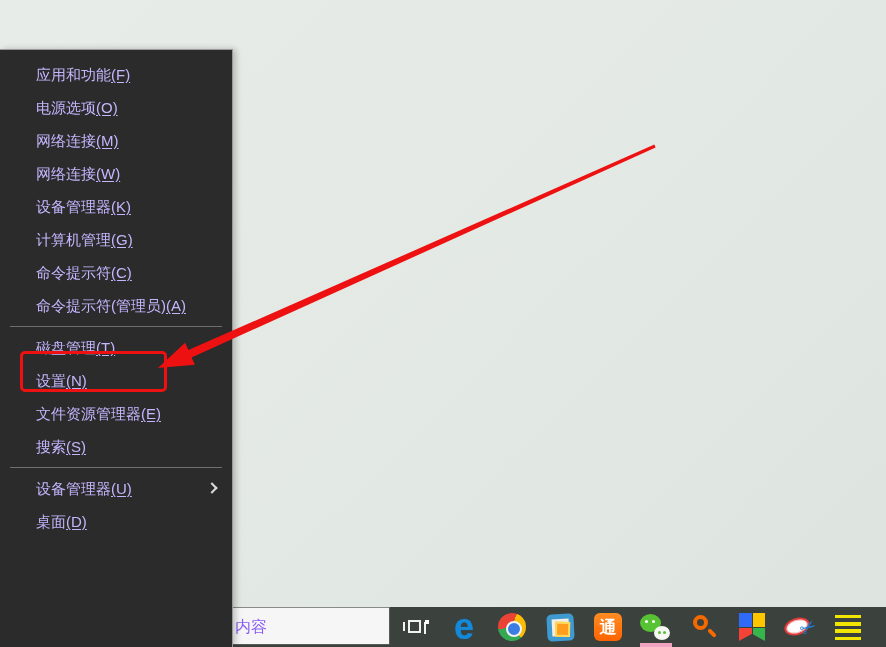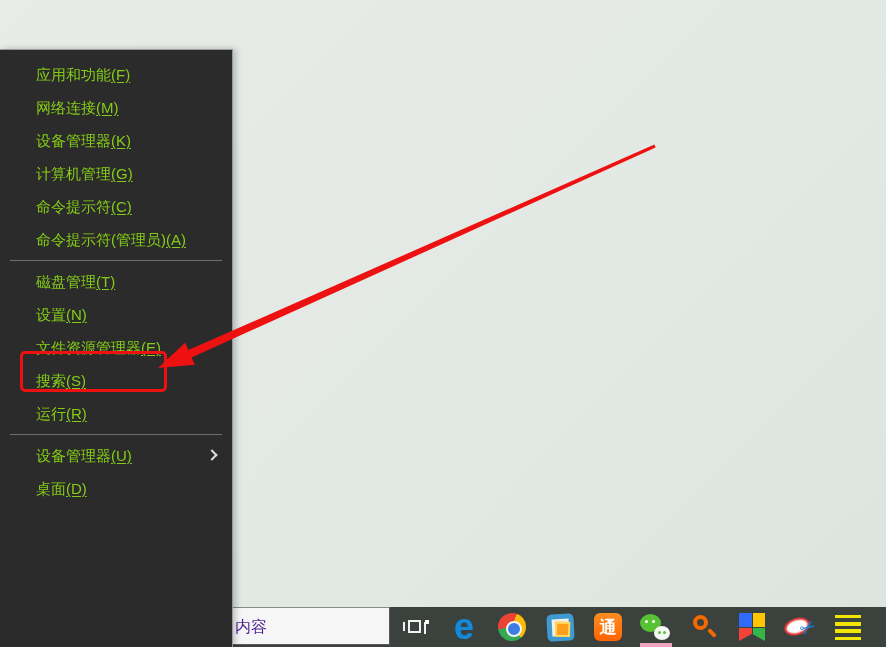--- a/index.html
+++ b/index.html
@@ -5,21 +5,21 @@
   * { margin:0; padding:0; box-sizing:border-box; }
   html,body { width:886px; height:647px; overflow:hidden; }
   body { font-family:"Liberation Sans","DejaVu Sans",sans-serif; position:relative;
          background:linear-gradient(135deg,#e8ece8 0%,#e2e8e3 60%,#dde4df 100%); }
 
   
   .taskbar { position:absolute; left:0; bottom:0; width:886px; height:40px;
              background:#3b413d; z-index:2; }
   .search-box { position:absolute; left:98px; top:0; width:292px; height:38px;
                 background:#f6f6f6; border:1px solid #5a5a5a; border-top-color:#8a8a8a; }
-  .search-box span { position:absolute; left:136px; top:9px; font-size:16px; color:#4c1d95;
+  .search-box span { position:absolute; left:136px; top:9px; font-size:16px; color:#8b5cf6;
                      white-space:nowrap; }
   .tb-icons { position:absolute; left:392px; top:0; height:40px; display:flex; }
   .tb-slot { width:48px; height:40px; position:relative; display:flex;
              align-items:center; justify-content:center; }
 
   
   .i-taskview { position:relative; width:26px; height:20px; }
   .i-taskview .c { position:absolute; left:5px; top:3px; width:13px; height:13px;
                    border:2px solid #f2f2f2; }
   .i-taskview .l { position:absolute; left:0; top:5px; width:2px; height:9px; background:#f2f2f2; }
@@ -83,21 +83,21 @@
                   transform:rotate(-35deg); }
 
   
   .i-ylines { width:26px; height:25px;
       background:repeating-linear-gradient(to bottom,#f2e500 0 3.5px,rgba(0,0,0,0) 3.5px 7.2px); }
 
   
   .winx { position:absolute; left:0; top:49px; width:233px; height:598px; background:#2b2b2b;
           border-top:1px solid #9a9a9a; border-right:1px solid #9a9a9a; z-index:5;
           box-shadow:3px 0 6px rgba(0,0,0,.22); padding-top:8px; }
-  .mi { height:33px; line-height:33px; padding-left:36px; font-size:15px; color:#84cc16;
+  .mi { height:33px; line-height:33px; padding-left:36px; font-size:15px; color:#c4b5fd;
         position:relative; white-space:nowrap; cursor:default; }
   .mi u { text-decoration:underline; text-underline-offset:2px; }
   .msep { height:1px; background:#6e6e6e; margin:4px 10px; }
   .chev { position:absolute; right:16px; top:12px; width:8px; height:8px;
           border-top:2px solid #dcdcdc; border-right:2px solid #dcdcdc; transform:rotate(45deg); }
 
   
   .red-rect { position:absolute; left:20px; top:351px; width:147px; height:41px;
               border:3px solid #ee1111; border-radius:5px; z-index:9; pointer-events:none; }
   .arrow-svg { position:absolute; left:0; top:0; z-index:10; pointer-events:none; }
@@ -164,31 +164,32 @@
         </div>
     </div>
     <div class="tb-slot">
       <div class="i-ylines"></div>
     </div>
   </div>
 </div>
 
 <div class="winx" id="winx-menu">
     <div class="mi"><span>应用和功能</span><u>(F)</u></div>
+    <div class="mi"><span>电源选项</span><u>(O)</u></div>
     <div class="mi"><span>网络连接</span><u>(M)</u></div>
+    <div class="mi"><span>网络连接</span><u>(W)</u></div>
     <div class="mi"><span>设备管理器</span><u>(K)</u></div>
     <div class="mi"><span>计算机管理</span><u>(G)</u></div>
     <div class="mi"><span>命令提示符</span><u>(C)</u></div>
     <div class="mi"><span>命令提示符(管理员)</span><u>(A)</u></div>
     <div class="msep"></div>
     <div class="mi"><span>磁盘管理</span><u>(T)</u></div>
     <div class="mi"><span>设置</span><u>(N)</u></div>
     <div class="mi"><span>文件资源管理器</span><u>(E)</u></div>
     <div class="mi"><span>搜索</span><u>(S)</u></div>
-    <div class="mi"><span>运行</span><u>(R)</u></div>
     <div class="msep"></div>
     <div class="mi"><span>设备管理器</span><u>(U)</u><i class="chev"></i></div>
     <div class="mi"><span>桌面</span><u>(D)</u></div>
   </div>
 
 <div class="red-rect"></div>
 
 <svg class="arrow-svg" width="886" height="647" viewBox="0 0 886 647">
   <polygon fill="#ee1111" points="654.4,144.6 655.6,147.4 191.6,357.5 194.9,364.8 158,368 185.1,342.8 188.4,350.1"></polygon>
 </svg>

